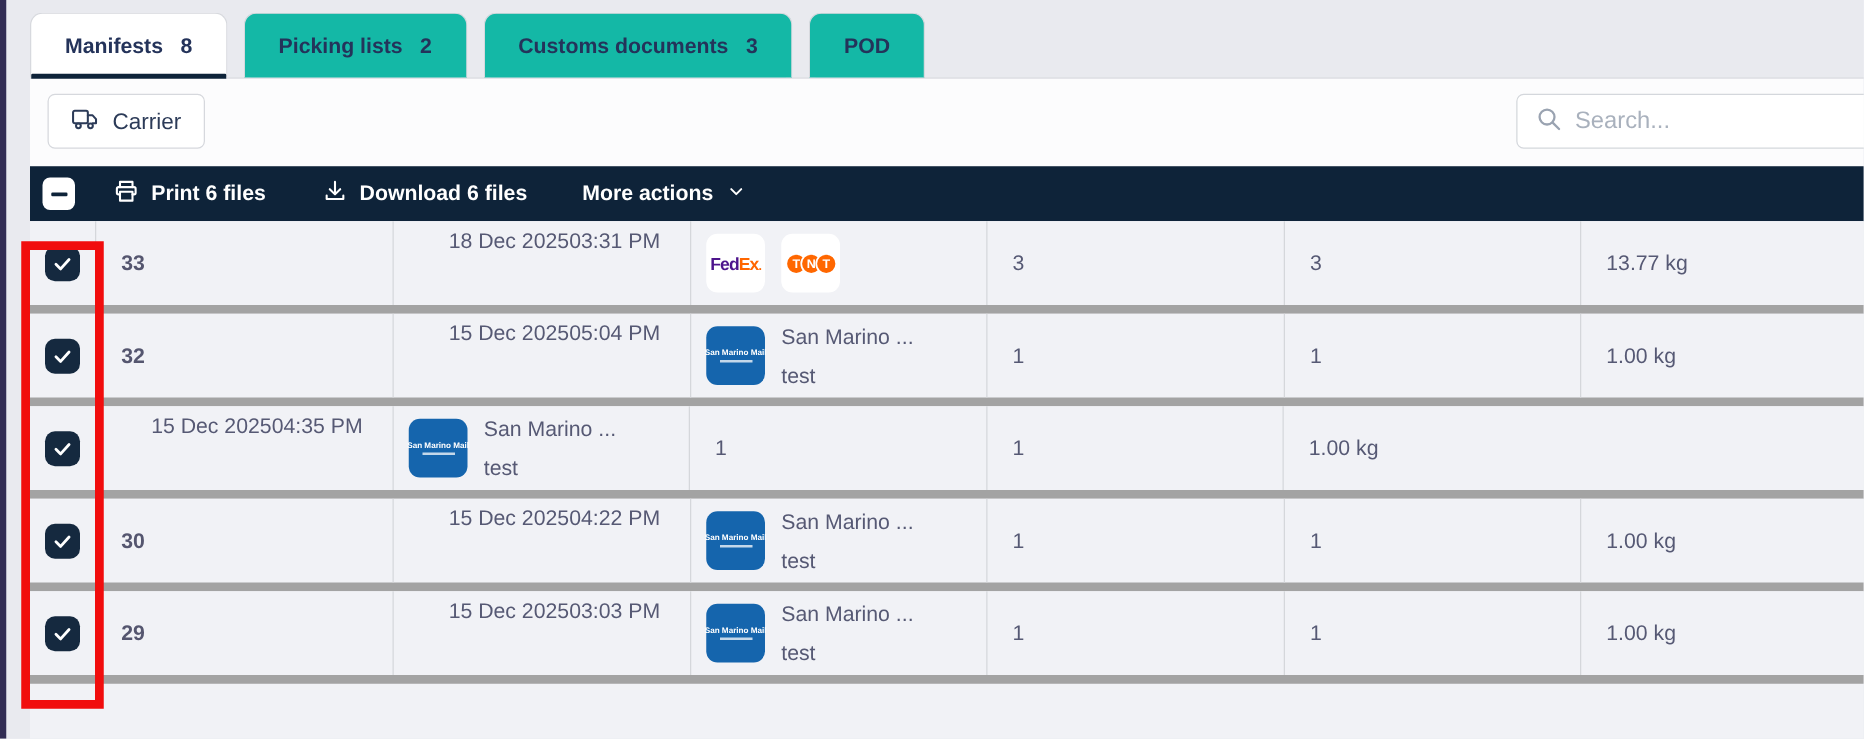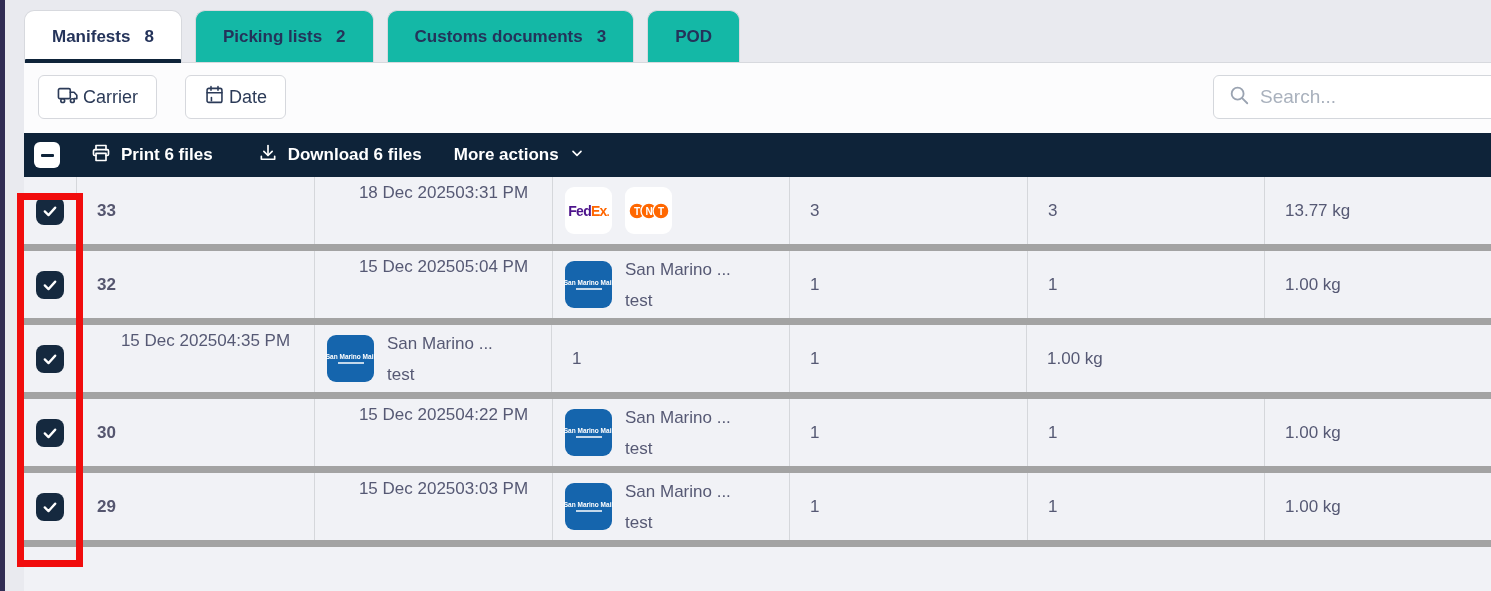--- a/index.html
+++ b/index.html
@@ -36,21 +36,21 @@
     background: var(--c-bar, #0e2339); border-radius: 1px;
   }
 
   
   .filter-row {
     position: absolute; left: 24px; right: 0; top: 63px; height: 70px;
     background: #fcfcfd;
   }
   .filter-btn {
     position: absolute; top: 12px; height: 44px;
-    display: inline-flex; align-items: center; gap: 4px;
+    display: inline-flex; align-items: center; gap: 11px;
     padding: 0 18px;
     background: #ffffff; border: 1px solid #d6d8dd; border-radius: 6px;
     font-size: 18px; color: #2c3b58; cursor: pointer;
   }
   .filter-btn svg { stroke: #2c3b58; }
   #btn-carrier { left: 14px; }
   #btn-date { left: 161px; }
   .search-box {
     position: absolute; left: 1189px; top: 12px; width: 340px; height: 44px;
     background: #ffffff; border: 1px solid #d4d7dc; border-radius: 6px;
@@ -71,21 +71,21 @@
   }
   .selall {
     width: 26px; height: 26px; border-radius: 6px; background: #ffffff;
     display: flex; align-items: center; justify-content: center; cursor: pointer;
   }
   .selall .dash { width: 13px; height: 3px; background: var(--c-bar, #0e2339); border-radius: 1px; }
   .bar-btn { display: flex; align-items: center; gap: 10px; cursor: pointer; white-space: nowrap; }
   .bar-btn svg { stroke: #ffffff; }
   #bar-print { margin-left: 31px; }
   #bar-download { margin-left: 45px; }
-  #bar-more { margin-left: 32px; }
+  #bar-more { margin-left: 44px; }
 
   
   .table {
     position: absolute; left: 24px; right: 0; top: 177px; bottom: 0;
     background: var(--c-row-bg, #f1f2f6);
   }
   .trow {
     display: flex; height: 74px; border-bottom: 7px solid #a3a3a3;
     background: var(--c-row-bg, #f1f2f6);
     font-size: 17px;
@@ -152,30 +152,20 @@
   <div class="filter-btn" id="btn-carrier">
     <span>
       <svg width="22" height="20" viewBox="0 0 24 22" fill="none" stroke-width="1.8" stroke-linecap="round" stroke-linejoin="round">
         <rect x="1.5" y="4" width="13" height="11" rx="1.5"></rect>
         <path d="M14.5 8h4.2l3 3.3V15h-3"></path>
         <circle cx="6.2" cy="17.2" r="2.1"></circle>
         <circle cx="16.8" cy="17.2" r="2.1"></circle>
       </svg>
     </span>
     <span>Carrier</span>
-  </div>
-  <div class="filter-btn" id="btn-date">
-    <span>
-      <svg width="21" height="21" viewBox="0 0 24 24" fill="none" stroke-width="1.8" stroke-linecap="round" stroke-linejoin="round">
-        <rect x="3.5" y="5" width="17" height="16" rx="2"></rect>
-        <path d="M8 3v4M16 3v4M3.5 10h17"></path>
-        <path d="M8.5 15.5v3.5"></path>
-      </svg>
-    </span>
-    <span>Date</span>
   </div>
   <div class="search-box">
     <span>
       <svg width="22" height="22" viewBox="0 0 24 24" fill="none" stroke="#9aa3b1" stroke-width="2" stroke-linecap="round">
         <circle cx="10.5" cy="10.5" r="6.5"></circle>
         <path d="M15.4 15.4L21 21"></path>
       </svg>
     </span>
     <input type="text" placeholder="Search..." style="">
   </div>

